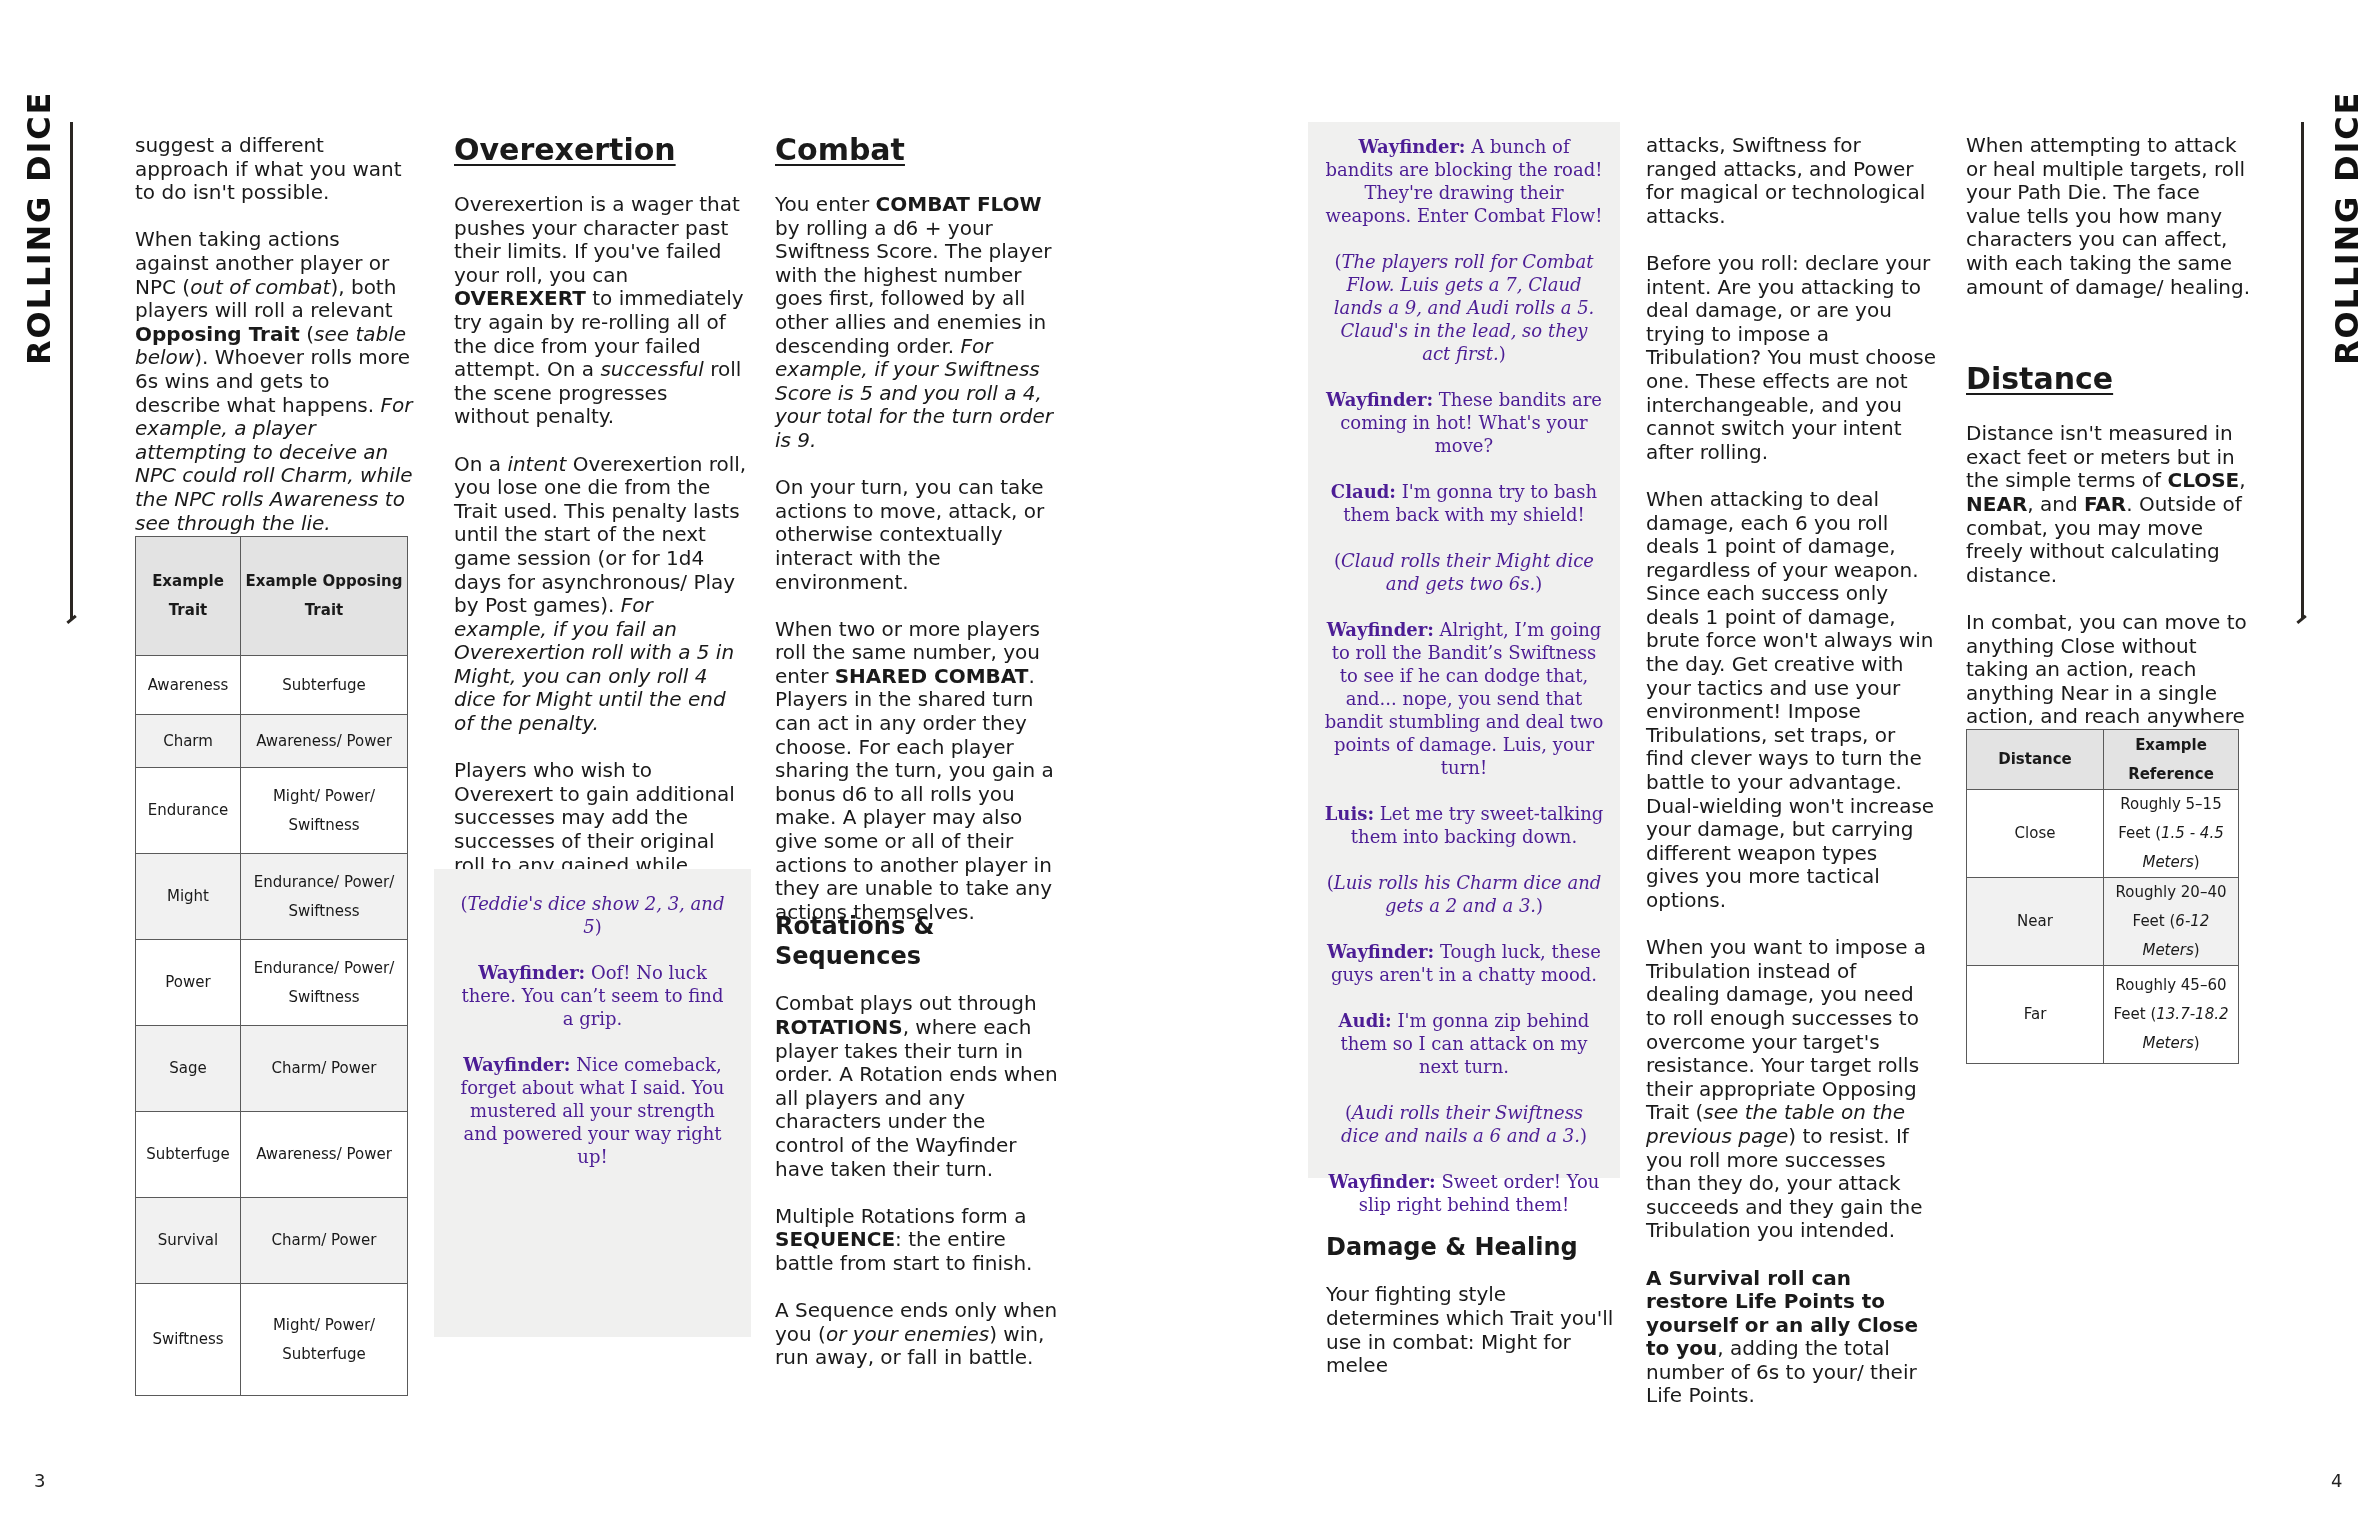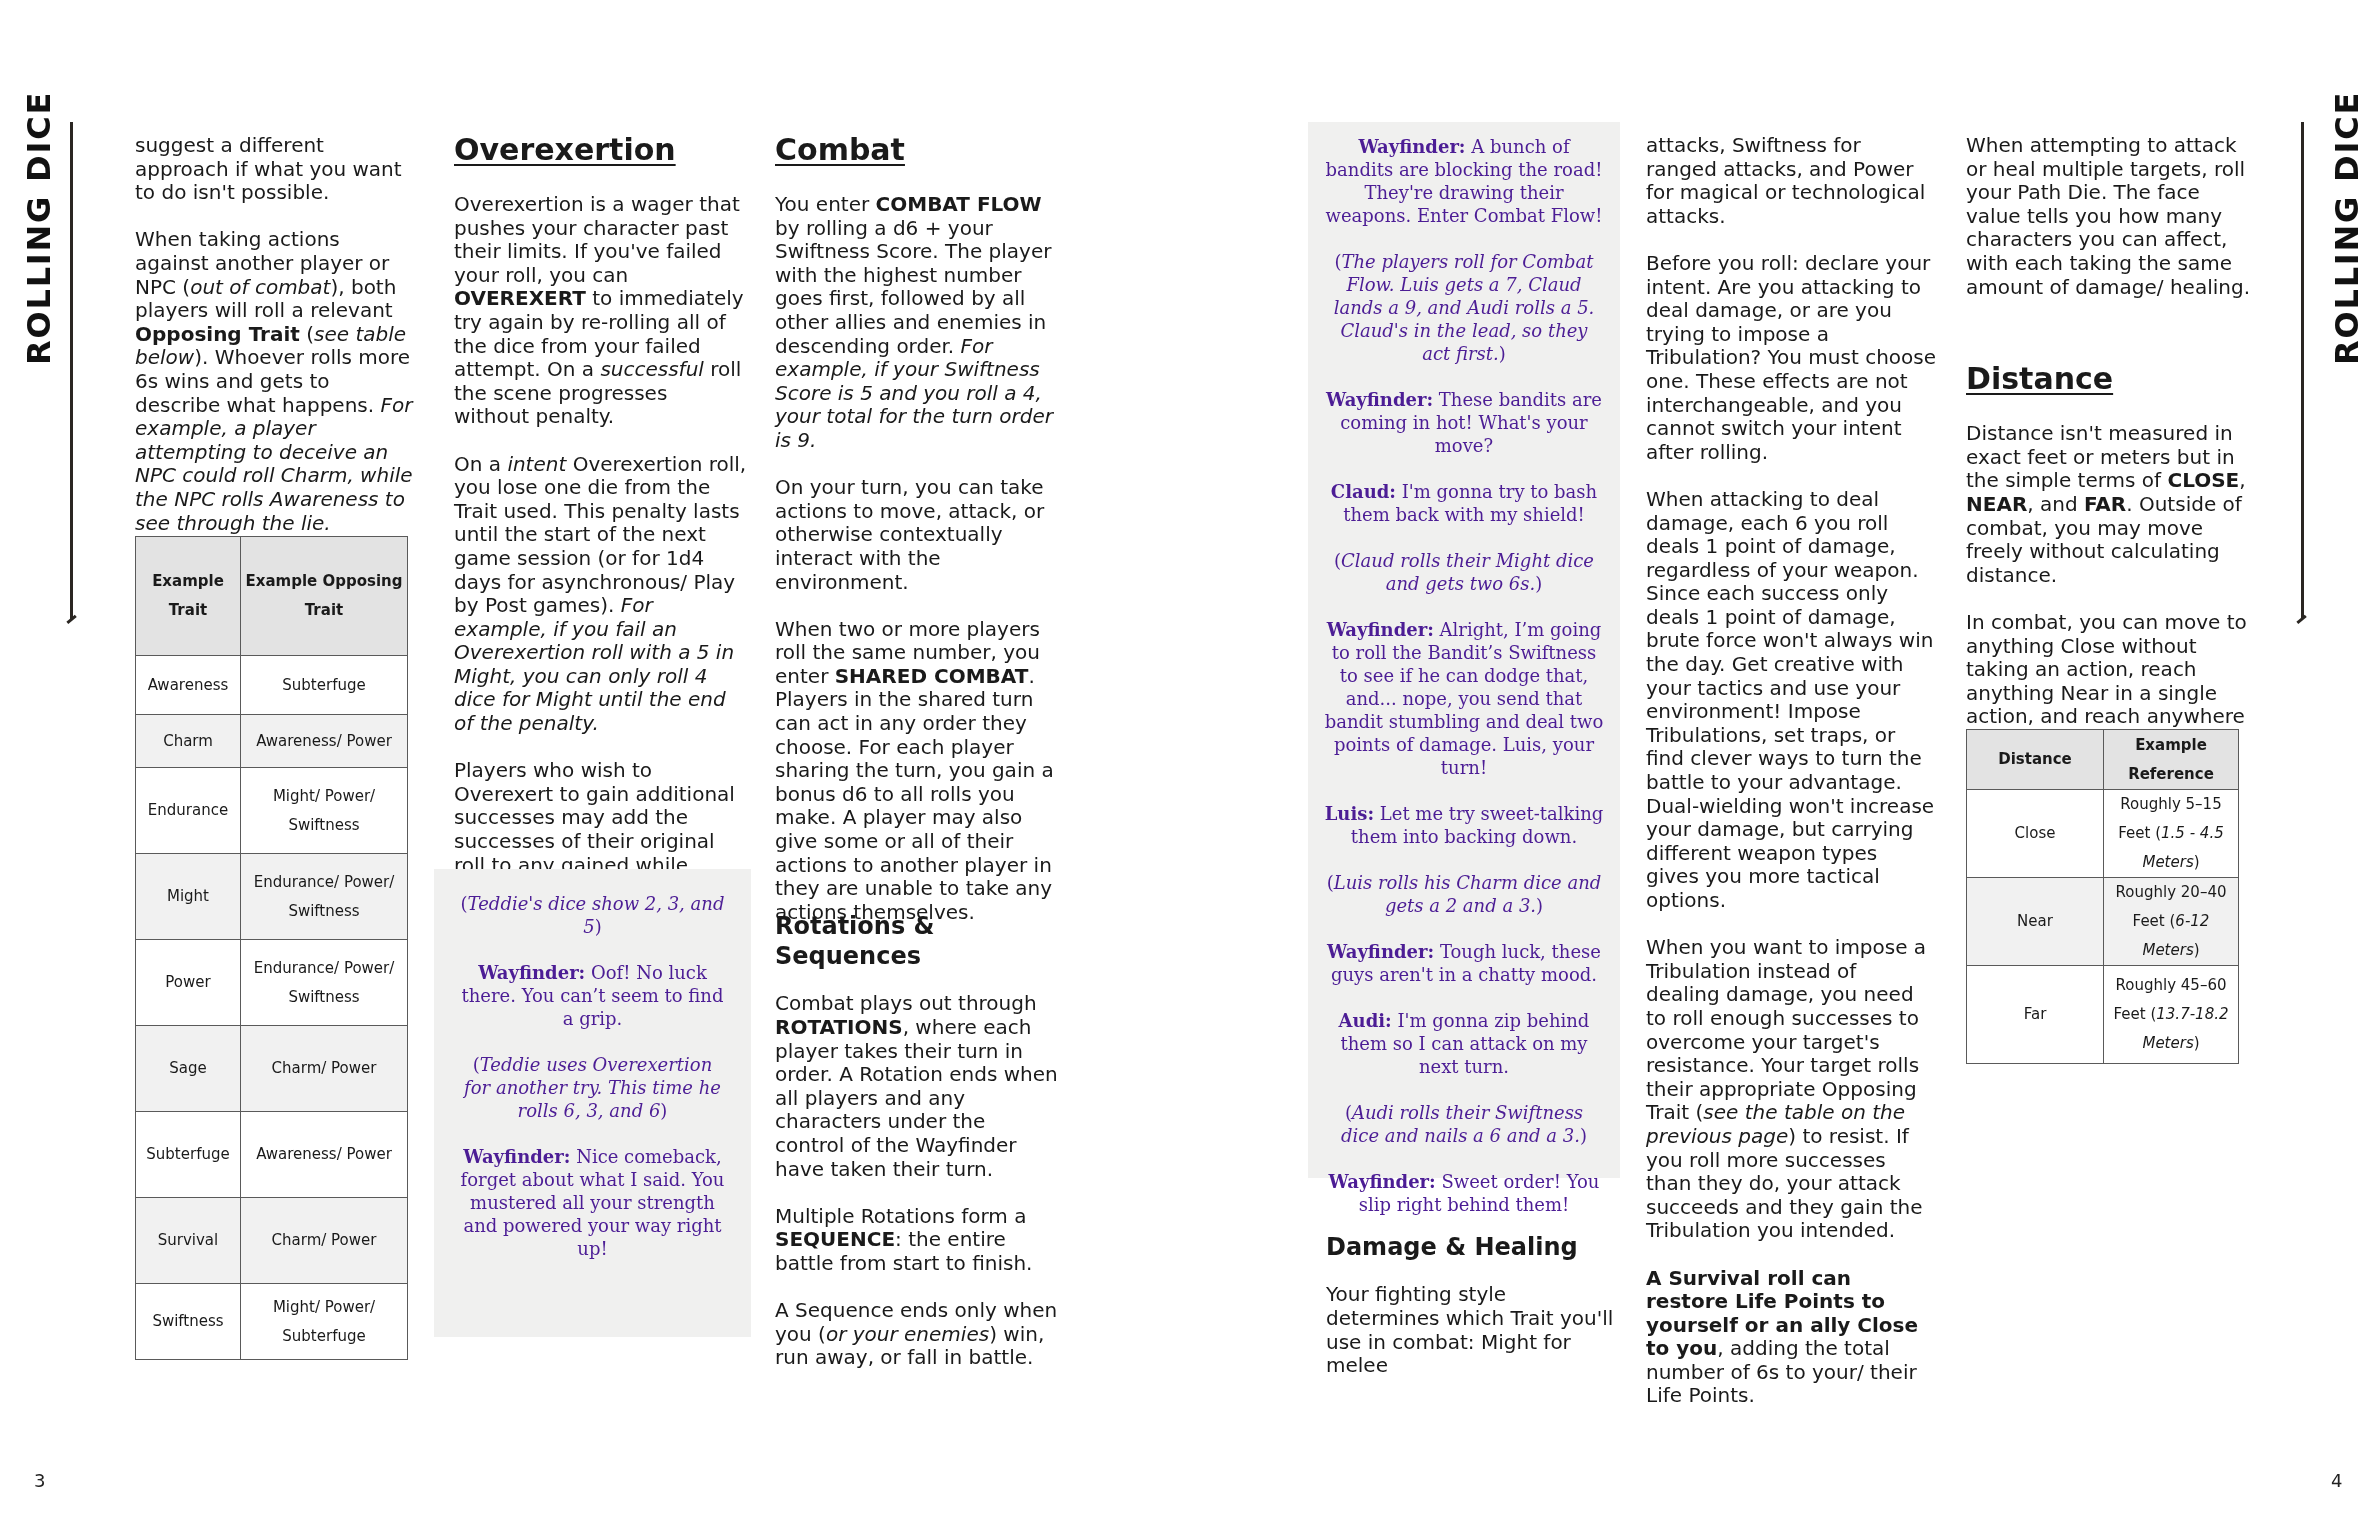--- a/index.html
+++ b/index.html
@@ -106,42 +106,41 @@
         <td>Charm/ Power</td>
       </tr>
       <tr class="plain" style="height: 86px;">
         <td>Subterfuge</td>
         <td>Awareness/ Power</td>
       </tr>
       <tr class="shade" style="height: 86px;">
         <td>Survival</td>
         <td>Charm/ Power</td>
       </tr>
-      <tr class="plain" style="height: 76px;">
+      <tr class="plain" style="height: 112px;">
         <td>Swiftness</td>
         <td>Might/ Power/ Subterfuge</td>
       </tr>
     </tbody>
 </table>
 
 <div class="col" style="left:454px; top:132px; width:294px;">
   <h2 class="section">Overexertion</h2>
   <p>
     <span>Overexertion is a wager that pushes your character past their limits. If you've failed your roll, you can </span><b>OVEREXERT</b><span> to immediately try again by re-rolling all of the dice from your failed attempt. On a </span><i>successful</i><span> roll the scene progresses without penalty.</span>
   </p>
   <p>
     <span>On a </span><i>intent</i><span> Overexertion roll, you lose one die from the Trait used. This penalty lasts until the start of the next game session (or for 1d4 days for asynchronous/ Play by Post games). </span><i>For example, if you fail an Overexertion roll with a 5 in Might, you can only roll 4 dice for Might until the end of the penalty.</i>
   </p>
   <p>Players who wish to Overexert to gain additional successes may add the successes of their original roll to any gained while Overexerting.</p>
 </div>
 
 <div class="dialog-box" id="dialog-left" style="left:434px; top:869px; width:317px; height:468px; padding:23px 23px;">
     <p>(<i>Teddie's dice show 2, 3, and 5</i>)</p>
     <p><b>Wayfinder:</b><span> Oof! No luck there. You can’t seem to find a grip.</span></p>
-    <p>(<i>Teddie uses Overexertion for another try. This time he rolls 6, 3, and 6</i>)</p>
     <p><b>Wayfinder:</b><span> Nice comeback, forget about what I said. You mustered all your strength and powered your way right up!</span></p>
   </div>
 
 <div class="col" style="left:775px; top:132px; width:285px;">
   <h2 class="section">Combat</h2>
   <p>
     <span>You enter </span><b>COMBAT FLOW</b><span> by rolling a d6 + your Swiftness Score. The player with the highest number goes first, followed by all other allies and enemies in descending order. </span><i>For example, if your Swiftness Score is 5 and you roll a 4, your total for the turn order is 9.</i>
   </p>
   <p>On your turn, you can take actions to move, attack, or otherwise contextually interact with the environment.</p>
   <p>

